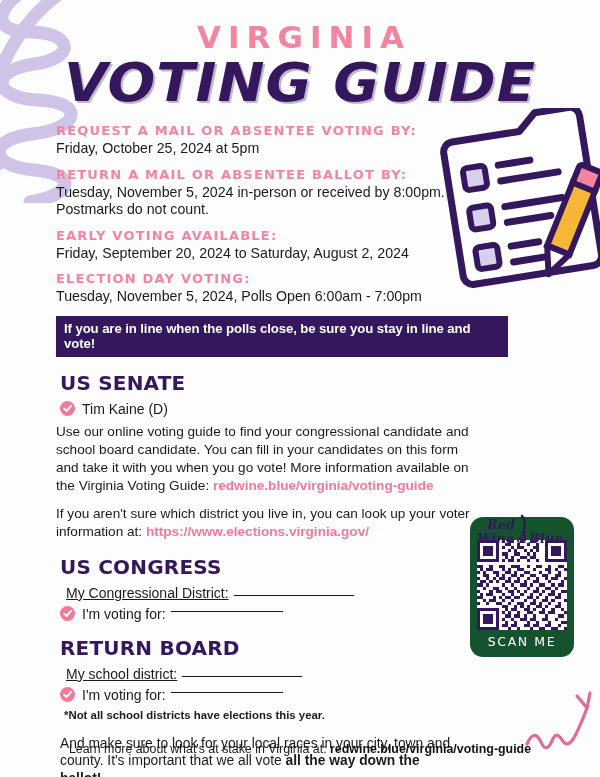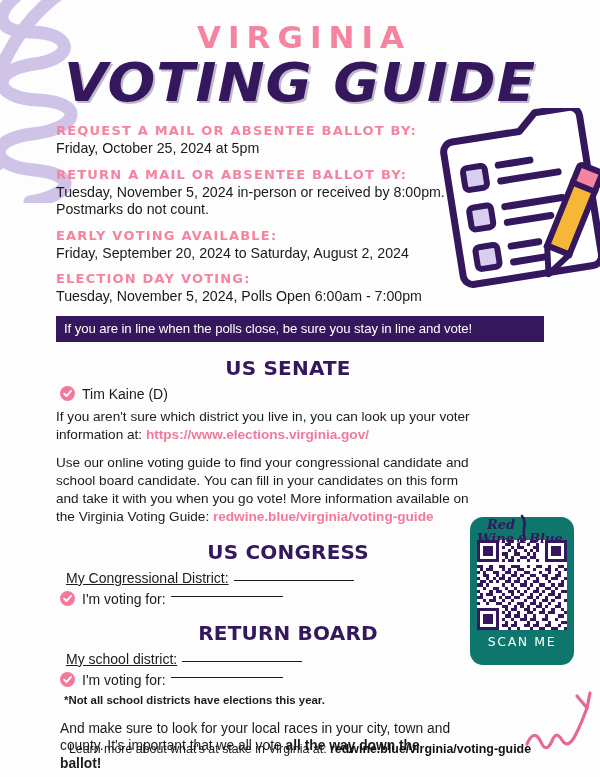--- a/index.html
+++ b/index.html
@@ -91,45 +91,44 @@
     color: #1b1b1b;
     line-height: 1.24;
     margin-top: 1px;
   }
 
   
   .banner {
     position: relative;
     z-index: 3;
     margin: 8px 0 0 56px;
-    width: 488px;
+    width: 452px;
     background: #34175c;
     color: #ffffff;
-    font-weight: normal;
+    font-weight: bold;
     font-size: 13.2px;
     padding: 5px 8px 6px 8px;
     box-sizing: border-box;
     letter-spacing: -0.1px;
   }
 
   
   .body-wrap {
     position: relative;
     z-index: 3;
     margin-left: 56px;
     width: 460px;
   }
   .section-head {
     font-family: "DejaVu Sans", sans-serif;
     font-weight: bold;
     font-size: 20px;
     color: #34175c;
     letter-spacing: 0.2px;
     margin: 14px 0 6px 4px;
-    text-align: center;
   }
   .para {
     font-size: 13.6px;
     color: #1b1b1b;
     line-height: 1.32;
     margin: 0 0 10px 0;
     width: 420px;
   }
   .link-pink {
     color: #f17a9b;
@@ -189,23 +188,23 @@
 
   
   .qr-block {
     position: absolute;
     left: 470px;
     top: 517px;
     width: 128px;
     z-index: 4;
   }
   .qr-card {
-    background: #0f766e;
+    background: #14532d;
     border-radius: 13px;
-    padding: 23px 7px 12px 7px;
+    padding: 23px 7px 4px 7px;
     box-sizing: border-box;
     width: 104px;
     position: relative;
   }
   .brand-script {
     position: absolute;
     left: 5px;
     top: -3px;
     width: 94px;
     height: 34px;
@@ -281,21 +280,21 @@
     </g>
   </svg>
 
   <div class="header">
     <div class="title-virginia">VIRGINIA</div>
     <div class="title-guide">VOTING GUIDE</div>
   </div>
 
   <div class="dates">
     <div class="date-item">
-      <div class="date-label">REQUEST A MAIL OR ABSENTEE BALLOT BY:</div>
+      <div class="date-label">REQUEST A MAIL OR ABSENTEE VOTING BY:</div>
       <div class="date-value">Friday, October 25, 2024 at 5pm</div>
     </div>
     <div class="date-item">
       <div class="date-label">RETURN A MAIL OR ABSENTEE BALLOT BY:</div>
       <div class="date-value">Tuesday, November 5, 2024 in-person or received by 8:00pm. Postmarks do not count.</div>
     </div>
     <div class="date-item">
       <div class="date-label">EARLY VOTING AVAILABLE:</div>
       <div class="date-value">Friday, September 20, 2024 to Saturday, August 2, 2024</div>
     </div>
@@ -311,23 +310,23 @@
 
     <div class="section-head">US SENATE</div>
     <div class="check-row">
       <svg class="check-icon" viewBox="0 0 16 16">
         <circle cx="8" cy="8" r="8" fill="#f17a9b"></circle>
         <path d="M4.3 8.2 L6.9 10.7 L11.8 5.3" fill="none" stroke="#ffffff" stroke-width="2" stroke-linecap="round" stroke-linejoin="round"></path>
       </svg>
       <span>Tim Kaine (D)</span>
     </div>
 
+    <p class="para"><span>Use our online voting guide to find your congressional candidate and school board candidate. You can fill in your candidates on this form and take it with you when you go vote! More information available on the Virginia Voting Guide: </span><span class="link-pink">redwine.blue/virginia/voting-guide</span></p>
+
     <p class="para"><span>If you aren't sure which district you live in, you can look up your voter information at: </span><span class="link-pink">https://www.elections.virginia.gov/</span></p>
-
-    <p class="para"><span>Use our online voting guide to find your congressional candidate and school board candidate. You can fill in your candidates on this form and take it with you when you go vote! More information available on the Virginia Voting Guide: </span><span class="link-pink">redwine.blue/virginia/voting-guide</span></p>
 
     <div class="section-head">US CONGRESS</div>
     <div class="field-row">
       <span>My Congressional District:</span>
       <span class="blank-line"></span>
     </div>
     <div class="check-row">
       <svg class="check-icon" viewBox="0 0 16 16">
         <circle cx="8" cy="8" r="8" fill="#f17a9b"></circle>
         <path d="M4.3 8.2 L6.9 10.7 L11.8 5.3" fill="none" stroke="#ffffff" stroke-width="2" stroke-linecap="round" stroke-linejoin="round"></path>

